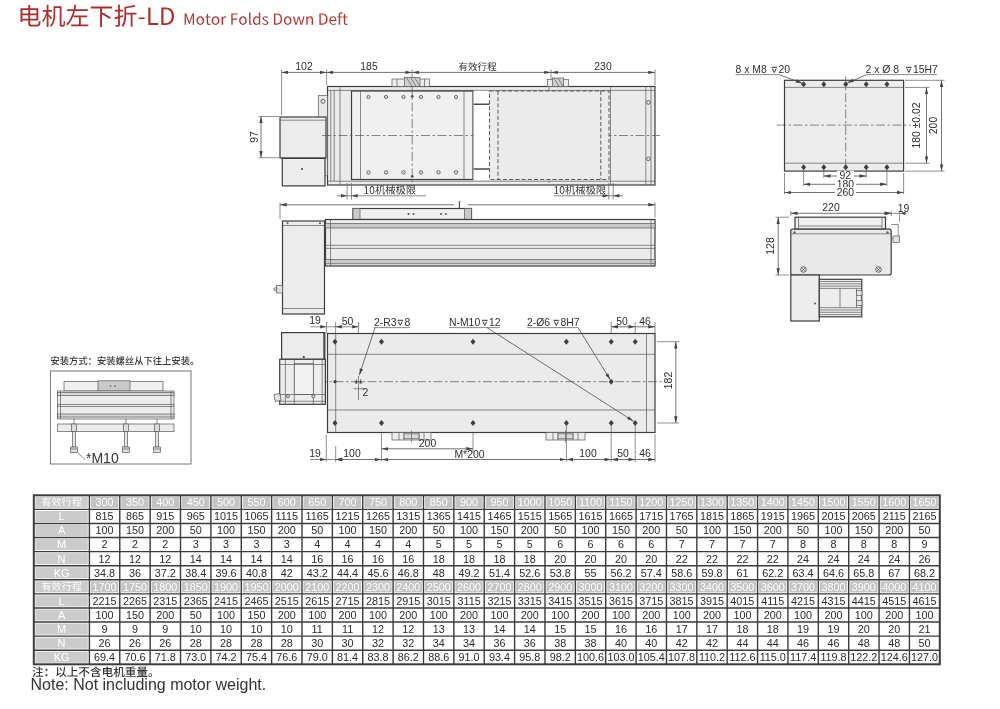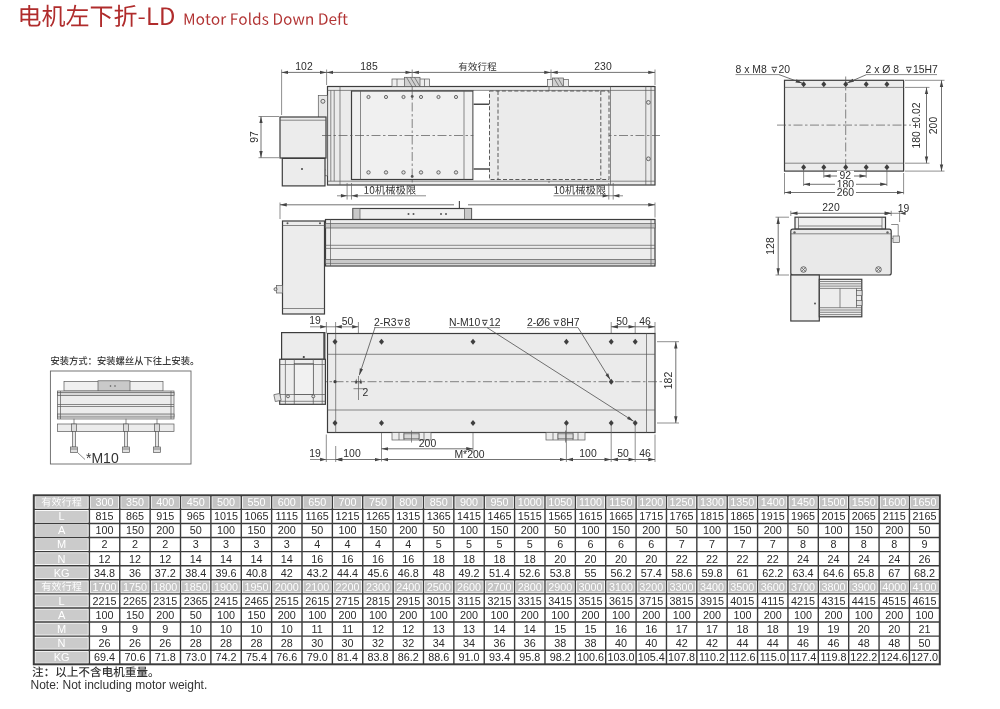--- a/index.html
+++ b/index.html
@@ -1,20 +1,20 @@
 <!DOCTYPE html>
 <html><head><meta charset="utf-8"><title>LD</title>
 <style>
 html,body{margin:0;padding:0;background:#fff;width:1000px;height:709px;
 font-family:"Liberation Sans",sans-serif;}
 #page{position:relative;width:1000px;height:709px;overflow:hidden;}
 svg text{font-family:"Liberation Sans",sans-serif;}
 .dwg{position:absolute;left:0;top:0;}
 .noteC{position:absolute;left:31.5px;top:666px;}
-.noteE{position:absolute;left:30.5px;top:680px;font-size:12px;line-height:10.5px;color:#333;}
+.noteE{position:absolute;left:30.5px;top:680px;font-size:16px;line-height:10.5px;color:#333;}
 </style></head>
 <body>
 <div id="page">
 
 <svg class="dwg" width="1000" height="709" viewBox="0 0 1000 709">
 <defs>
 <marker id="ar" orient="auto-start-reverse" markerWidth="9" markerHeight="6" refX="8.6" refY="3">
 <path d="M0.2,0.9 L8.6,3 L0.2,5.1 z" fill="#444"></path>
         </marker>
 <g id="dep">

